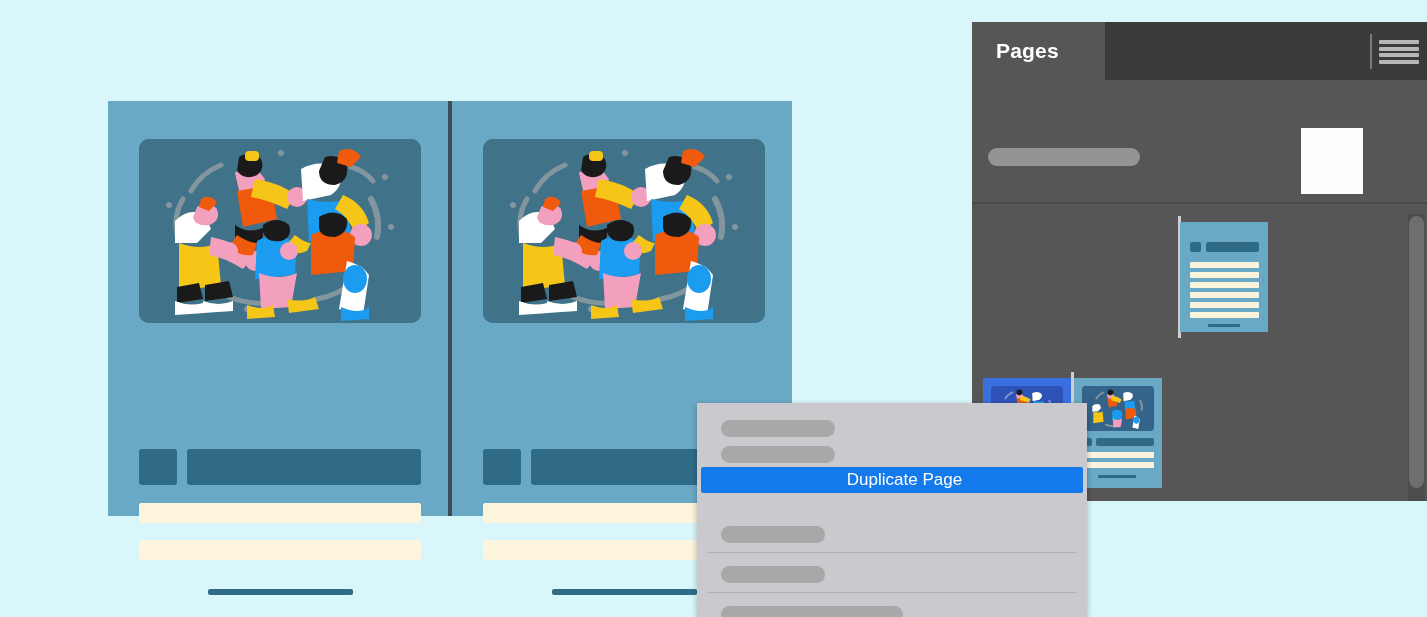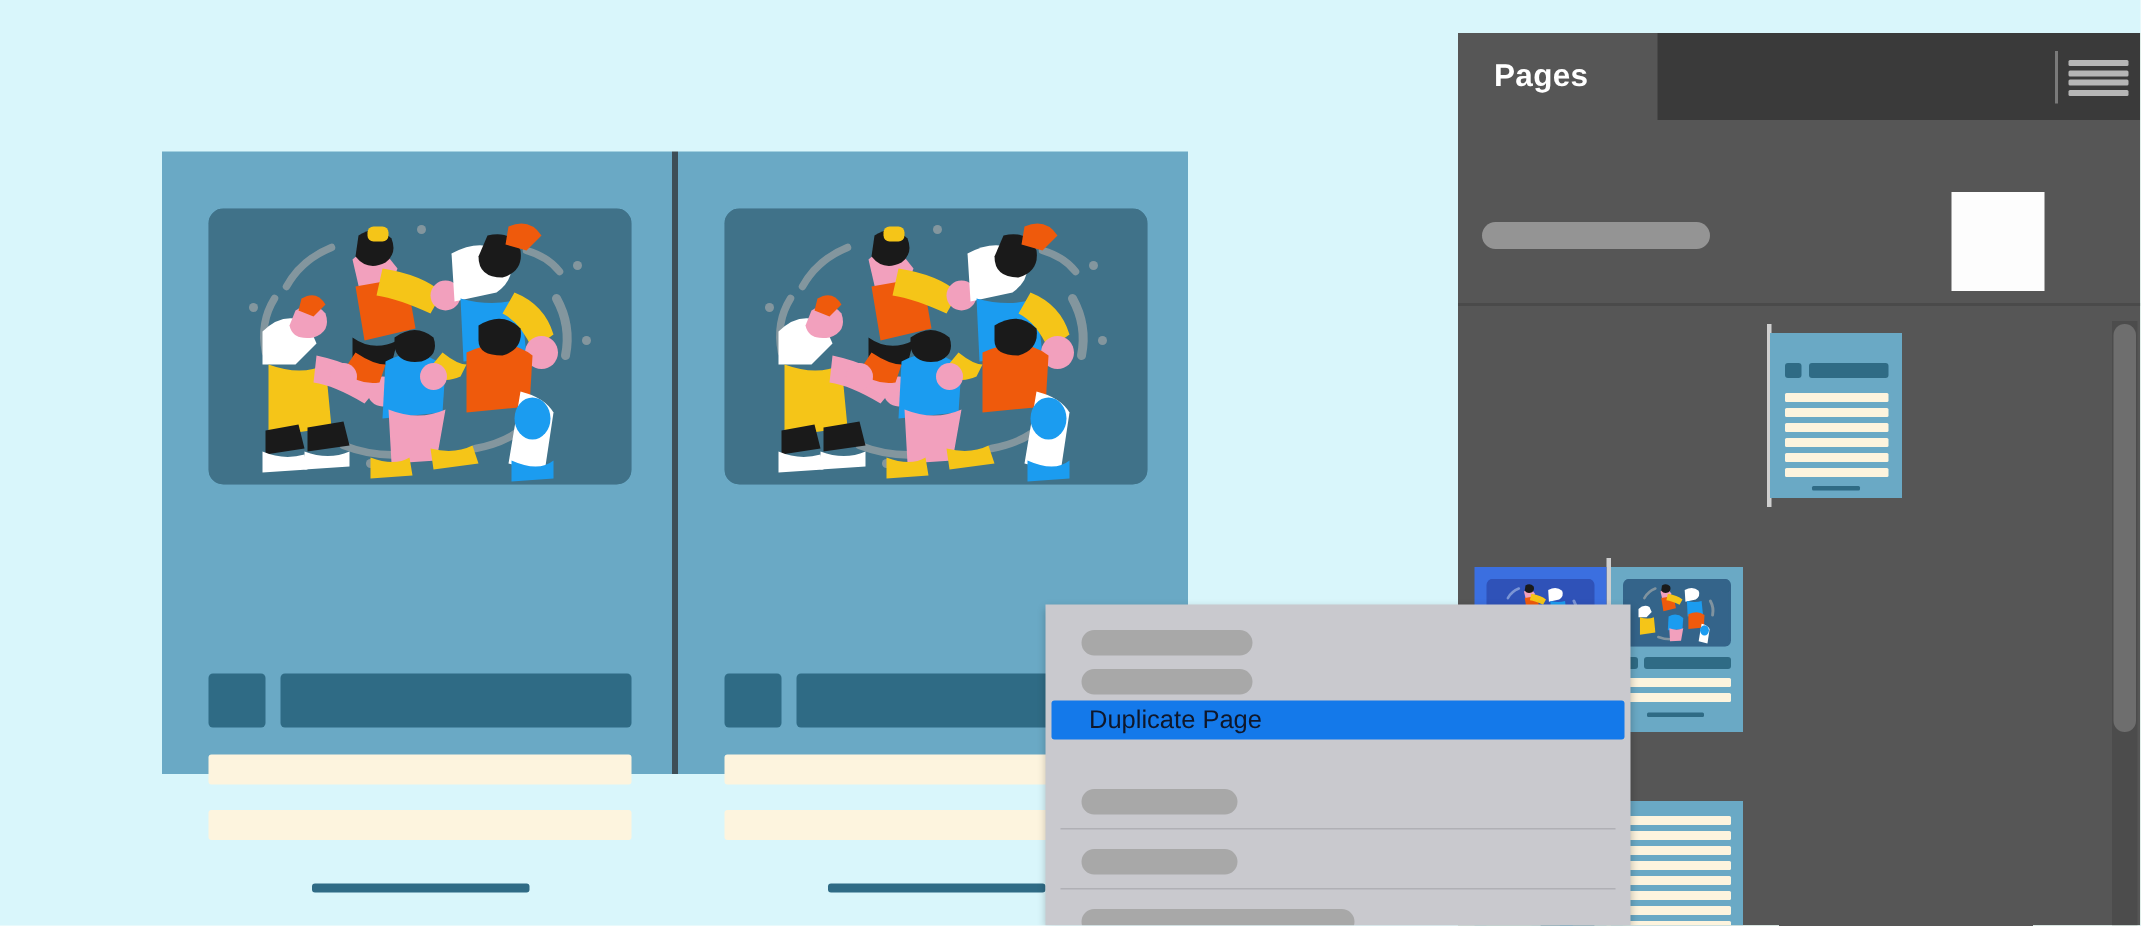--- a/index.html
+++ b/index.html
@@ -70,22 +70,22 @@
     position: absolute;
     left: 100px; top: 488px;
     width: 145px; height: 6px;
     background: #2f6b85; border-radius: 2px;
   }
 
   
   #pages-panel {
     position: absolute;
     left: 972px; top: 22px;
-    width: 455px; height: 595px;
-    background: #fef9c3;
+    width: 455px; height: 479px;
+    background: #22c55e;
     overflow: hidden;
   }
   #panel-tabbar {
     position: absolute; left: 0; top: 0;
     width: 455px; height: 58px;
     background: #3a3a3a;
   }
   #tab-pages {
     position: absolute; left: 0; top: 0;
     width: 133px; height: 58px;
@@ -204,23 +204,24 @@
     left: 0; width: 390px; height: 26px;
     display: flex; align-items: center;
     font-size: 17px;
     color: #1a1a1a;
     padding-left: 25px;
     box-sizing: border-box;
     white-space: nowrap;
   }
   .cm-item.highlight {
     background: #1479ea;
-    color: #0f172a;
+    color: #ffffff;
     left: 4px; width: 382px;
     border-radius: 2px;
+    justify-content: center;
   }
   .cm-sep {
     position: absolute;
     left: 10px; width: 370px; height: 1px;
     background: #b0b0b5;
   }
 </style>
 </head>
 <body>
 

